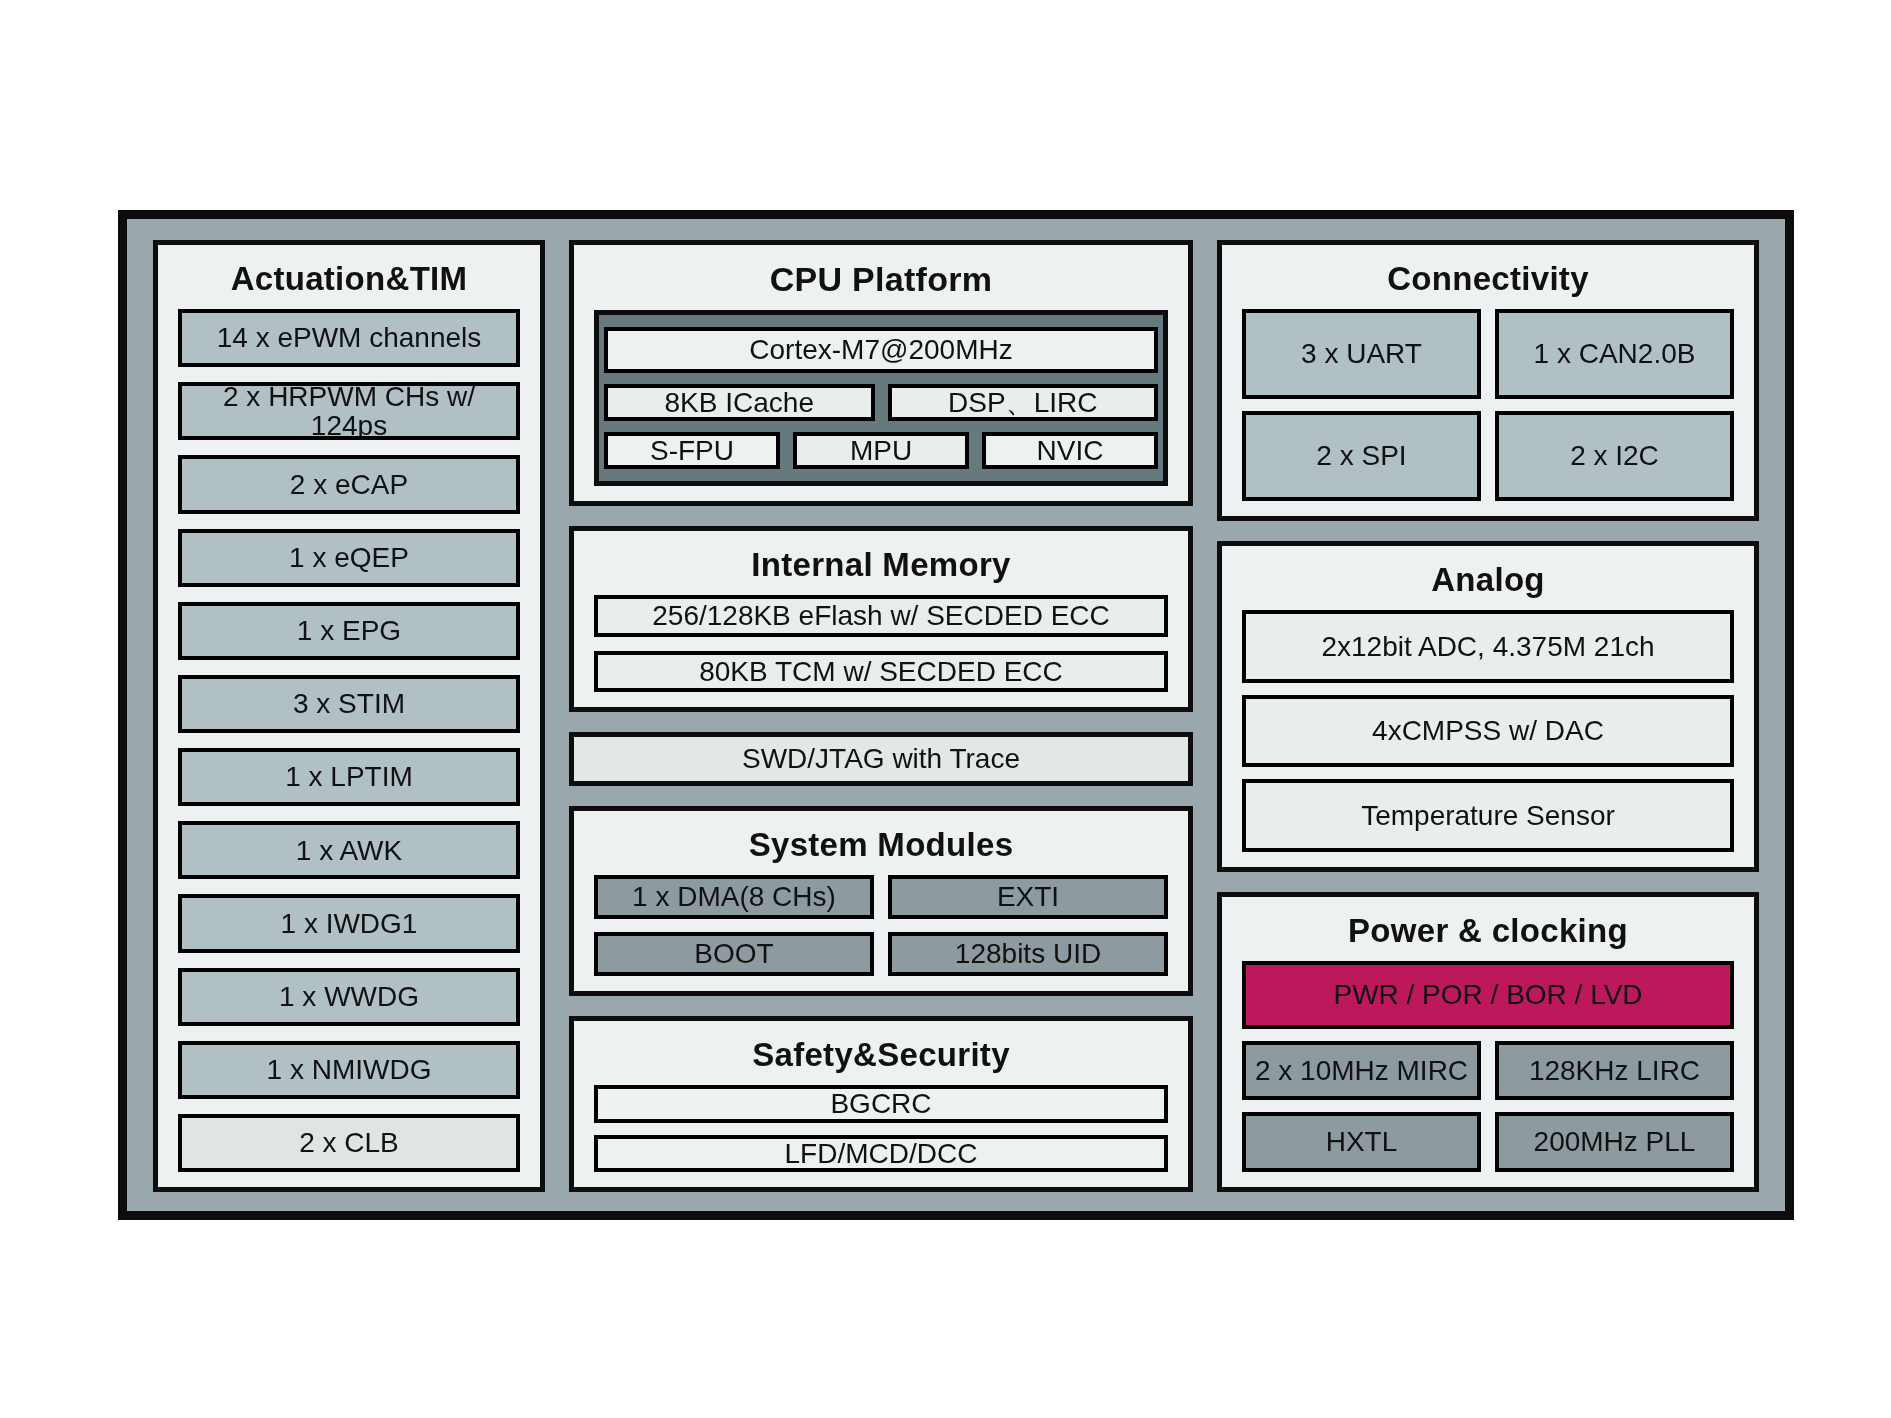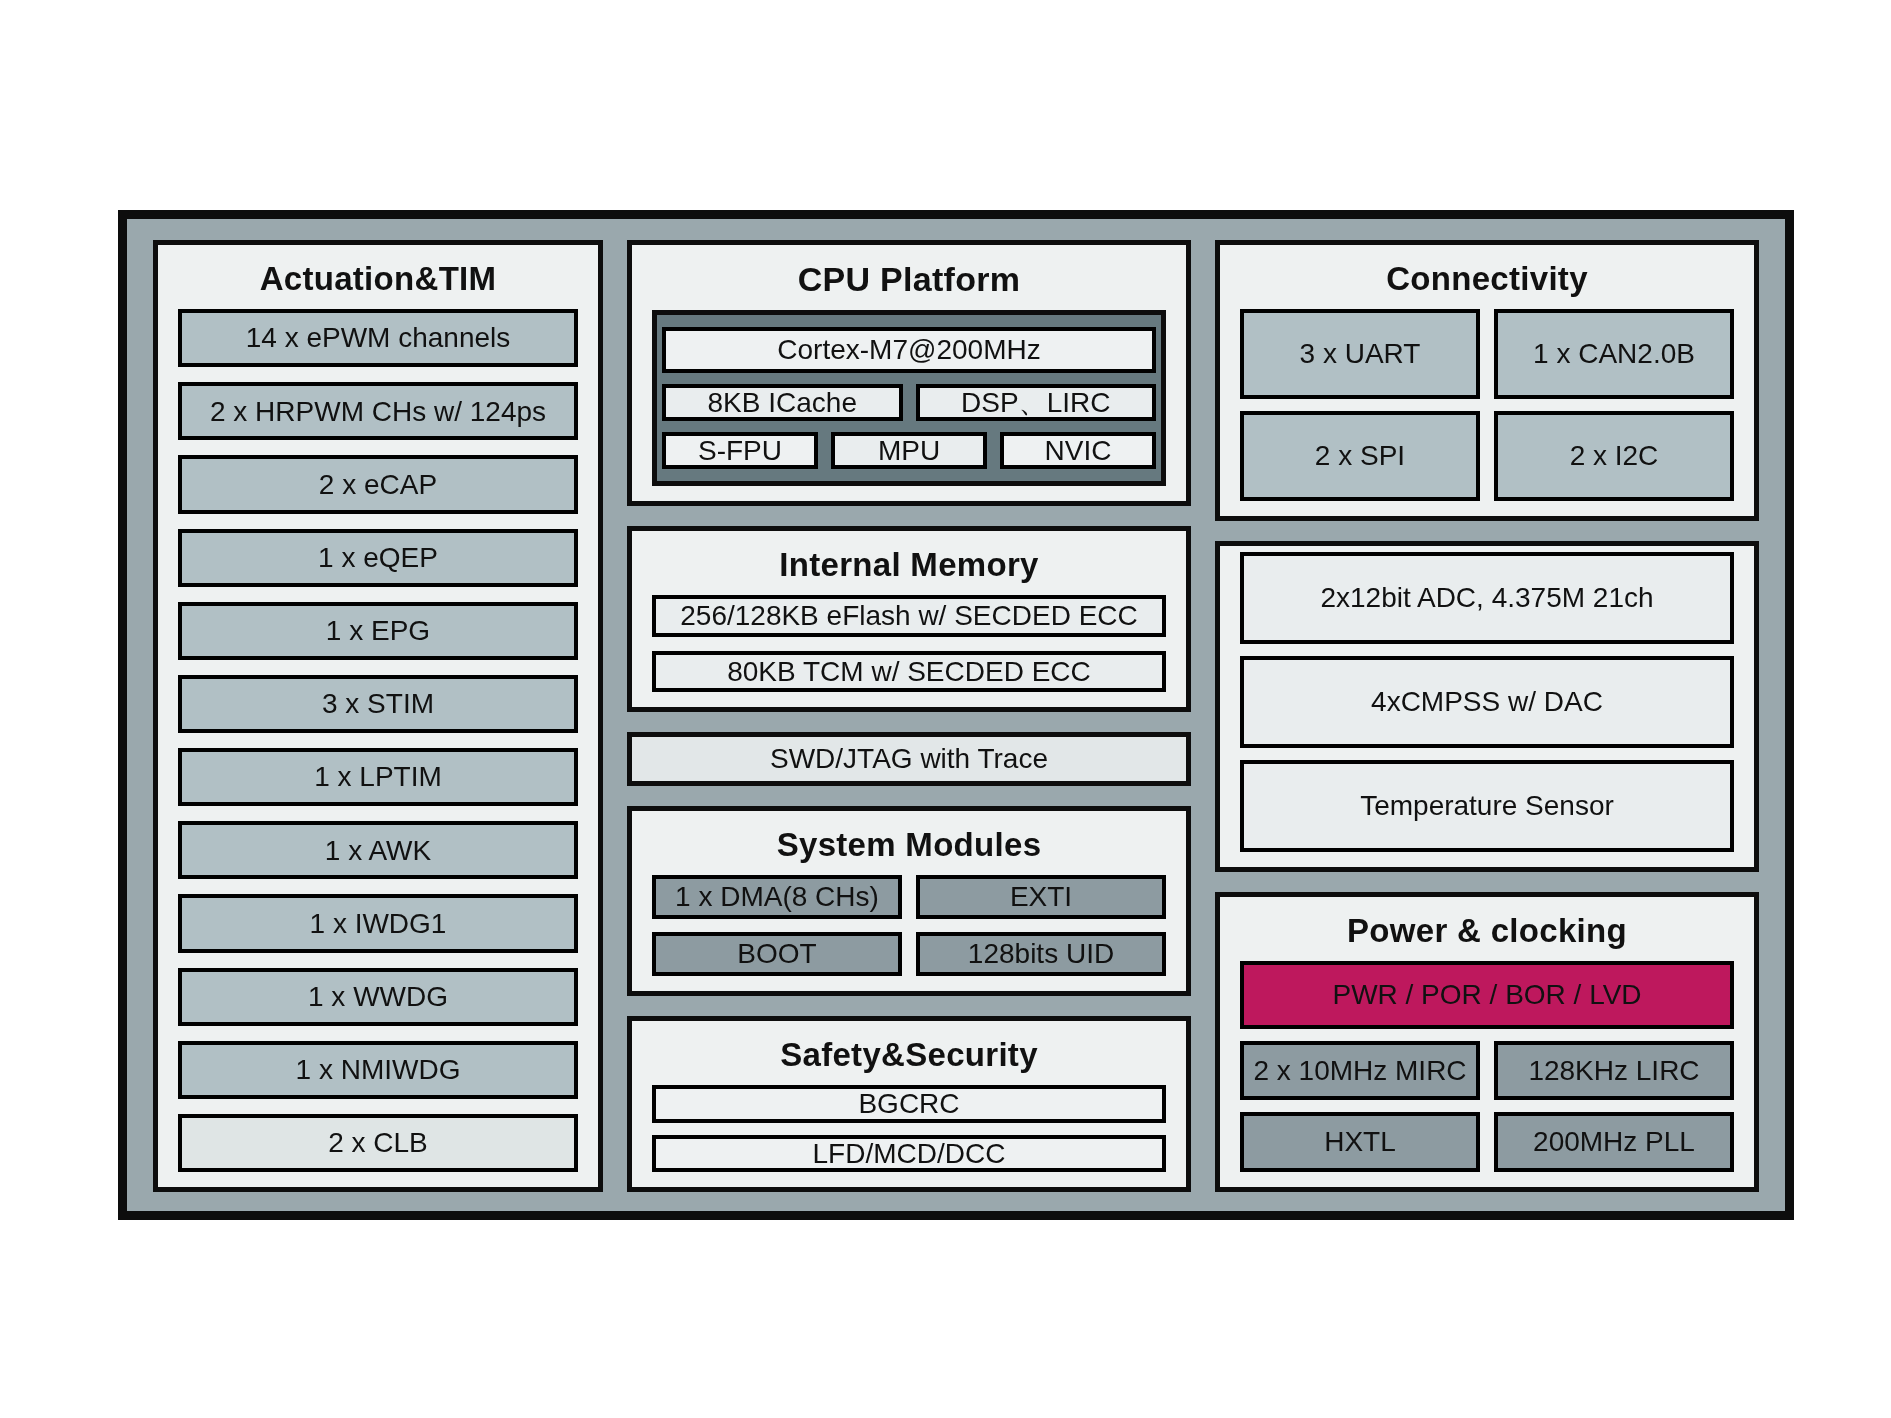--- a/index.html
+++ b/index.html
@@ -15,22 +15,22 @@
     position:absolute;
     left:118px; top:210px;
     width:1676px; height:1010px;
     background:#9aa8ad;
     border:9px solid #0d0d0d;
     display:flex;
     gap:24px;
     padding:21px 26px 19px 26px;
   }
   .col { display:flex; flex-direction:column; gap:20px; height:100%; }
-  .col-left  { width:450px; }
-  .col-mid   { width:564px; }
+  .col-left  { width:392px; }
+  .col-mid   { width:624px; }
   .col-right { flex:1; }
 
   .section {
     background:#eef1f1;
     border:5px solid #0d0d0d;
     display:flex;
     flex-direction:column;
     padding:6px 20px 15px 20px;
   }
   .section-title {
@@ -179,20 +179,21 @@
           <div class="box fill-gray">1 x CAN2.0B</div>
         </div>
         <div class="grid-row">
           <div class="box fill-gray">2 x SPI</div>
           <div class="box fill-gray">2 x I2C</div>
         </div>
       </div>
     </div>
 
     <div class="section" style="flex:252 0 0">
+      <div class="section-title">Analog</div>
       <div class="rows" style="gap:12px">
         <div class="box fill-light">2x12bit ADC, 4.375M 21ch</div>
         <div class="box fill-light">4xCMPSS w/ DAC</div>
         <div class="box fill-light">Temperature Sensor</div>
       </div>
     </div>
 
     <div class="section" style="flex:226 0 0">
       <div class="section-title">Power &amp; clocking</div>
       <div class="rows" style="gap:12px">

